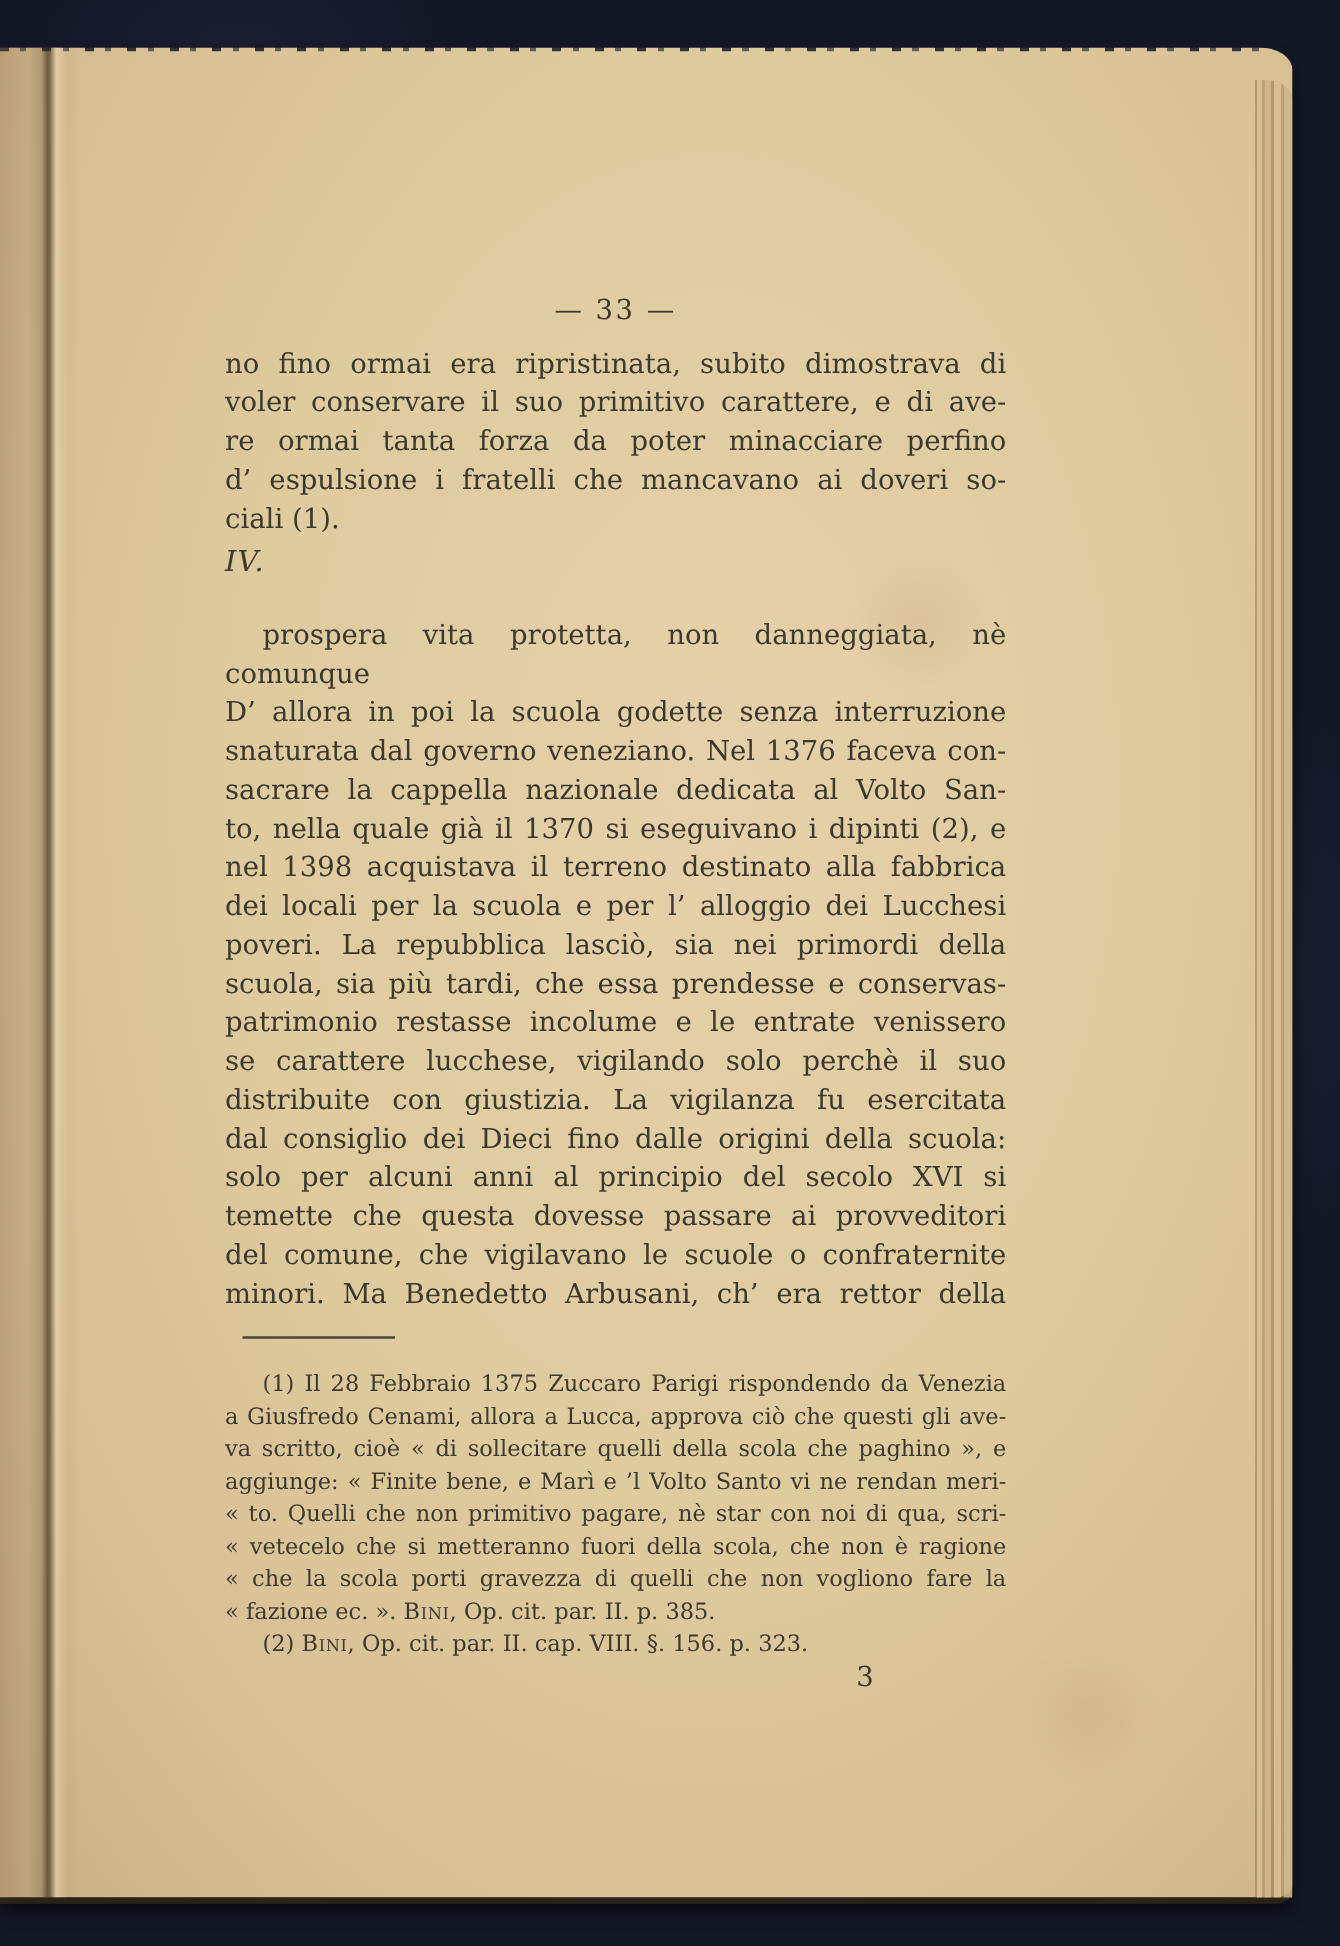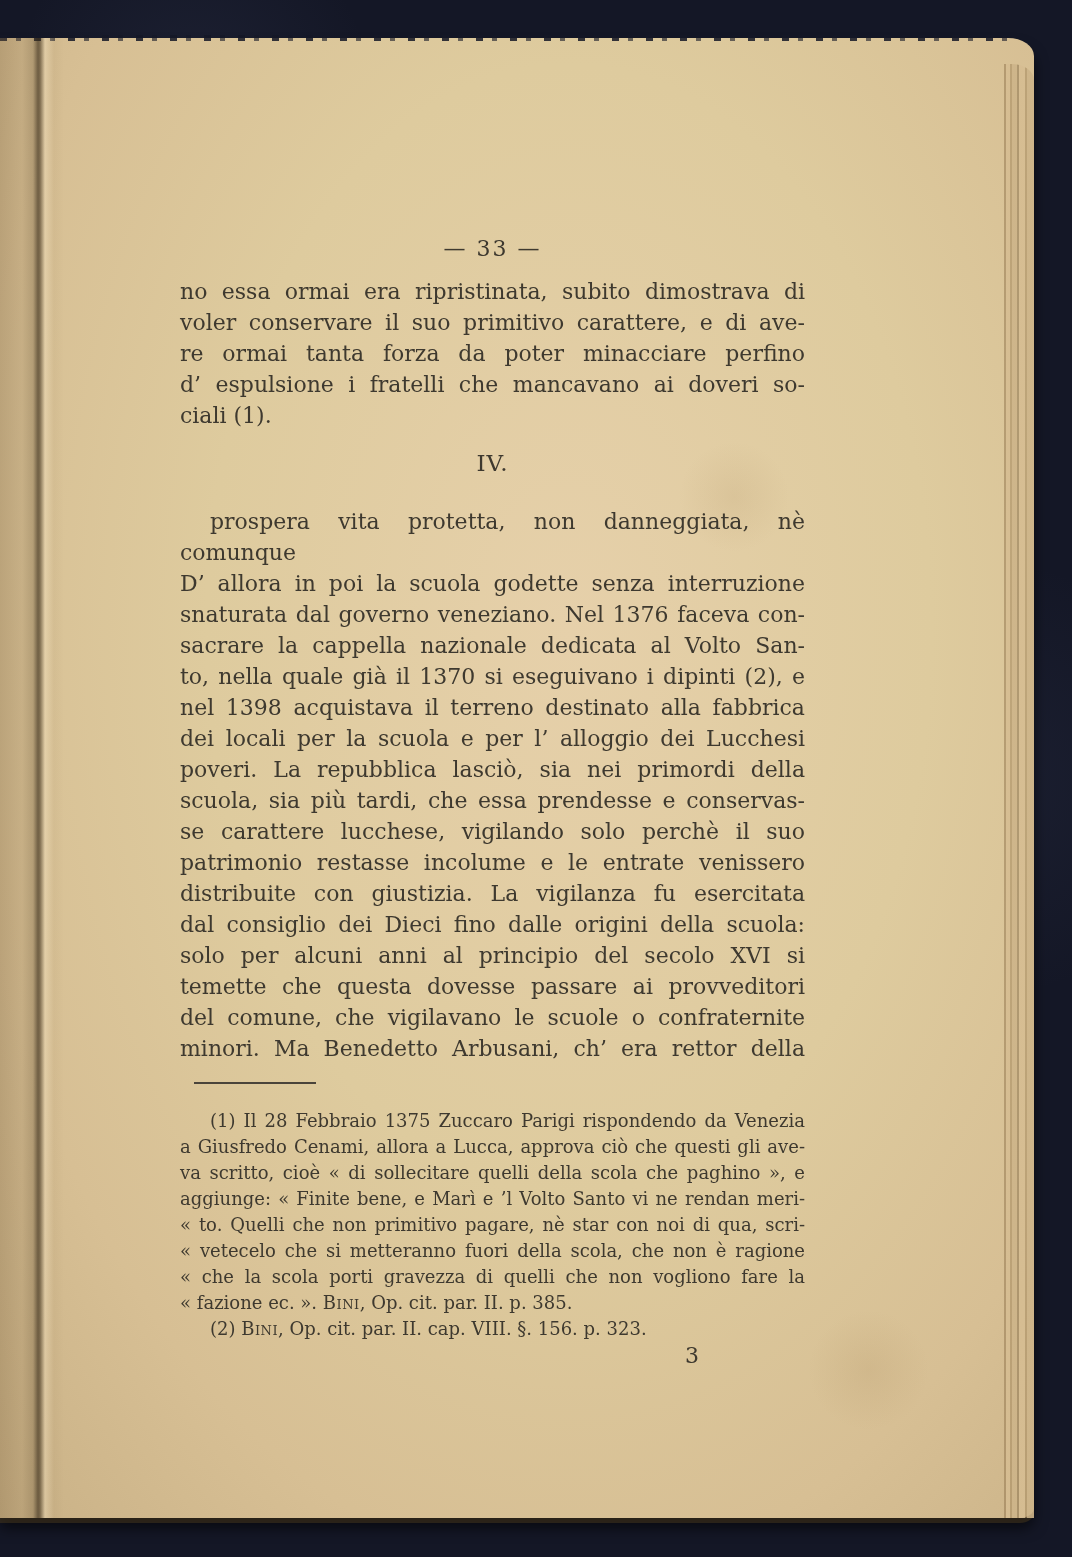--- a/index.html
+++ b/index.html
@@ -78,24 +78,23 @@
     text-align: center;
     font-size: 22px; line-height: 26px;
     letter-spacing: 2px;
     margin-bottom: 14px;
   }
   .para { font-size: 22px; line-height: 31px; }
   .para .line, .fn .line { text-align: justify; text-align-last: justify; }
   .end-left .line:last-child { text-align-last: left; }
   .indent-first .line:first-child { text-indent: 30px; }
   .section-heading {
-    text-align: center;
     font-size: 23px; line-height: 31px;
     letter-spacing: 1px;
-    margin-top: 17px; margin-bottom: 27px;
+    margin-top: 4px; margin-bottom: 27px; font-style: italic;
   }
   .fn-separator {
     width: 122px; height: 2px;
     background: #4a443a;
     margin: 18px 0 24px 14px;
   }
   .fn { font-size: 18px; line-height: 26px; }
   .fn + .fn { margin-top: 0; }
   .sc { font-variant: small-caps; letter-spacing: .5px; }
   .it { }
@@ -112,41 +111,41 @@
 <div class="book-page">
   <div class="deckle-top"></div>
   <div class="gutter-crease"></div>
   <div class="page-edge-stack"></div>
 
   <div class="text-block">
 
     <div class="pagenum-header">— 33 —</div>
 
     <div class="para end-left">
-        <div class="line">no essa ormai era ripristinata, subito dimostrava di</div>
+        <div class="line">no fino ormai era ripristinata, subito dimostrava di</div>
         <div class="line">voler conservare il suo primitivo carattere, e di ave-</div>
         <div class="line">re ormai tanta forza da poter minacciare perfino</div>
         <div class="line">d’ espulsione i fratelli che mancavano ai doveri so-</div>
         <div class="line">ciali (1).</div>
       </div>
 
     <div class="section-heading">IV.</div>
 
     <div class="para indent-first">
         <div class="line">prospera vita protetta, non danneggiata, nè comunque</div>
         <div class="line">D’ allora in poi la scuola godette senza interruzione</div>
         <div class="line">snaturata dal governo veneziano. Nel 1376 faceva con-</div>
         <div class="line">sacrare la cappella nazionale dedicata al Volto San-</div>
         <div class="line">to, nella quale già il 1370 si eseguivano i dipinti (2), e</div>
         <div class="line">nel 1398 acquistava il terreno destinato alla fabbrica</div>
         <div class="line">dei locali per la scuola e per l’ alloggio dei Lucchesi</div>
         <div class="line">poveri. La repubblica lasciò, sia nei primordi della</div>
         <div class="line">scuola, sia più tardi, che essa prendesse e conservas-</div>
+        <div class="line">patrimonio restasse incolume e le entrate venissero</div>
         <div class="line">se carattere lucchese, vigilando solo perchè il suo</div>
-        <div class="line">patrimonio restasse incolume e le entrate venissero</div>
         <div class="line">distribuite con giustizia. La vigilanza fu esercitata</div>
         <div class="line">dal consiglio dei Dieci fino dalle origini della scuola:</div>
         <div class="line">solo per alcuni anni al principio del secolo XVI si</div>
         <div class="line">temette che questa dovesse passare ai provveditori</div>
         <div class="line">del comune, che vigilavano le scuole o confraternite</div>
         <div class="line">minori. Ma Benedetto Arbusani, ch’ era rettor della</div>
       </div>
 
     <div class="fn-separator"></div>
 

